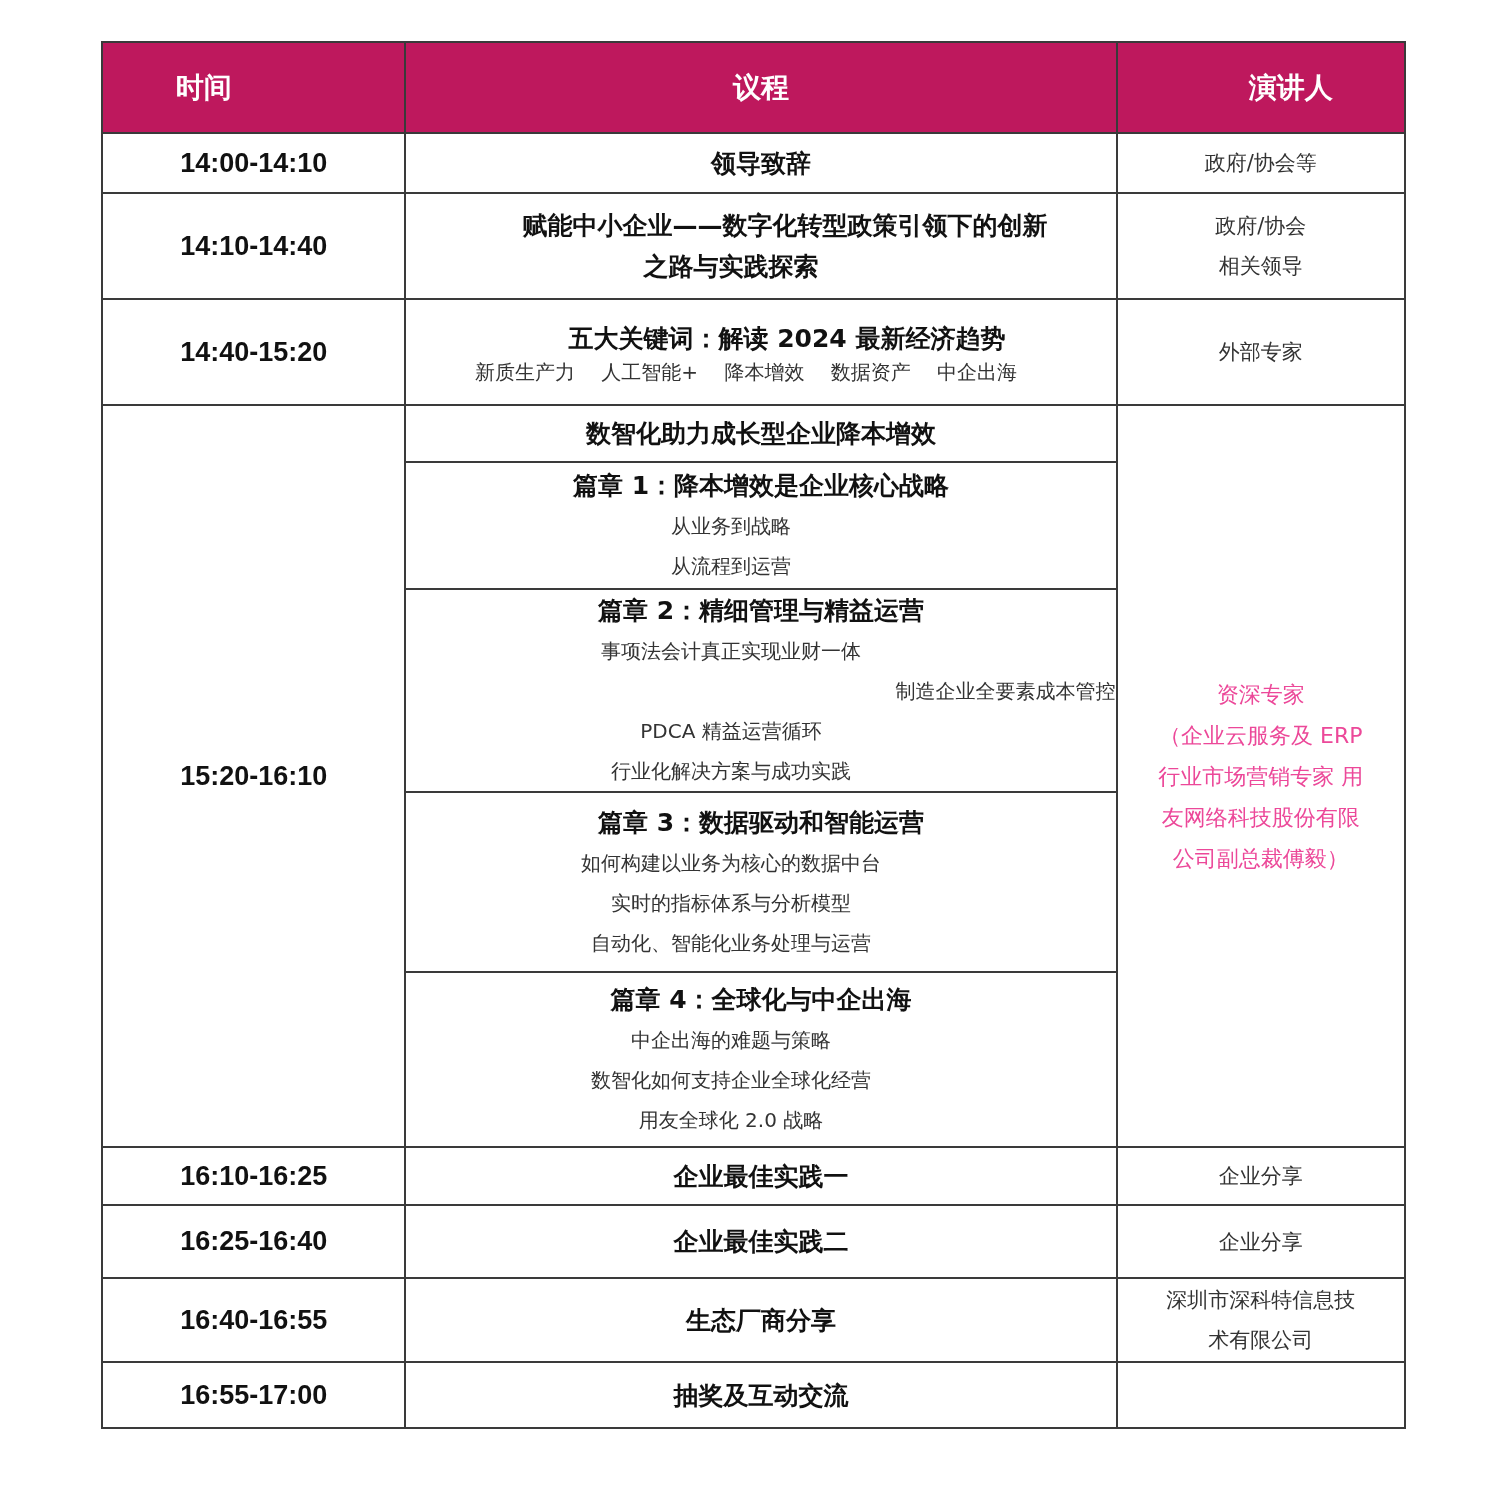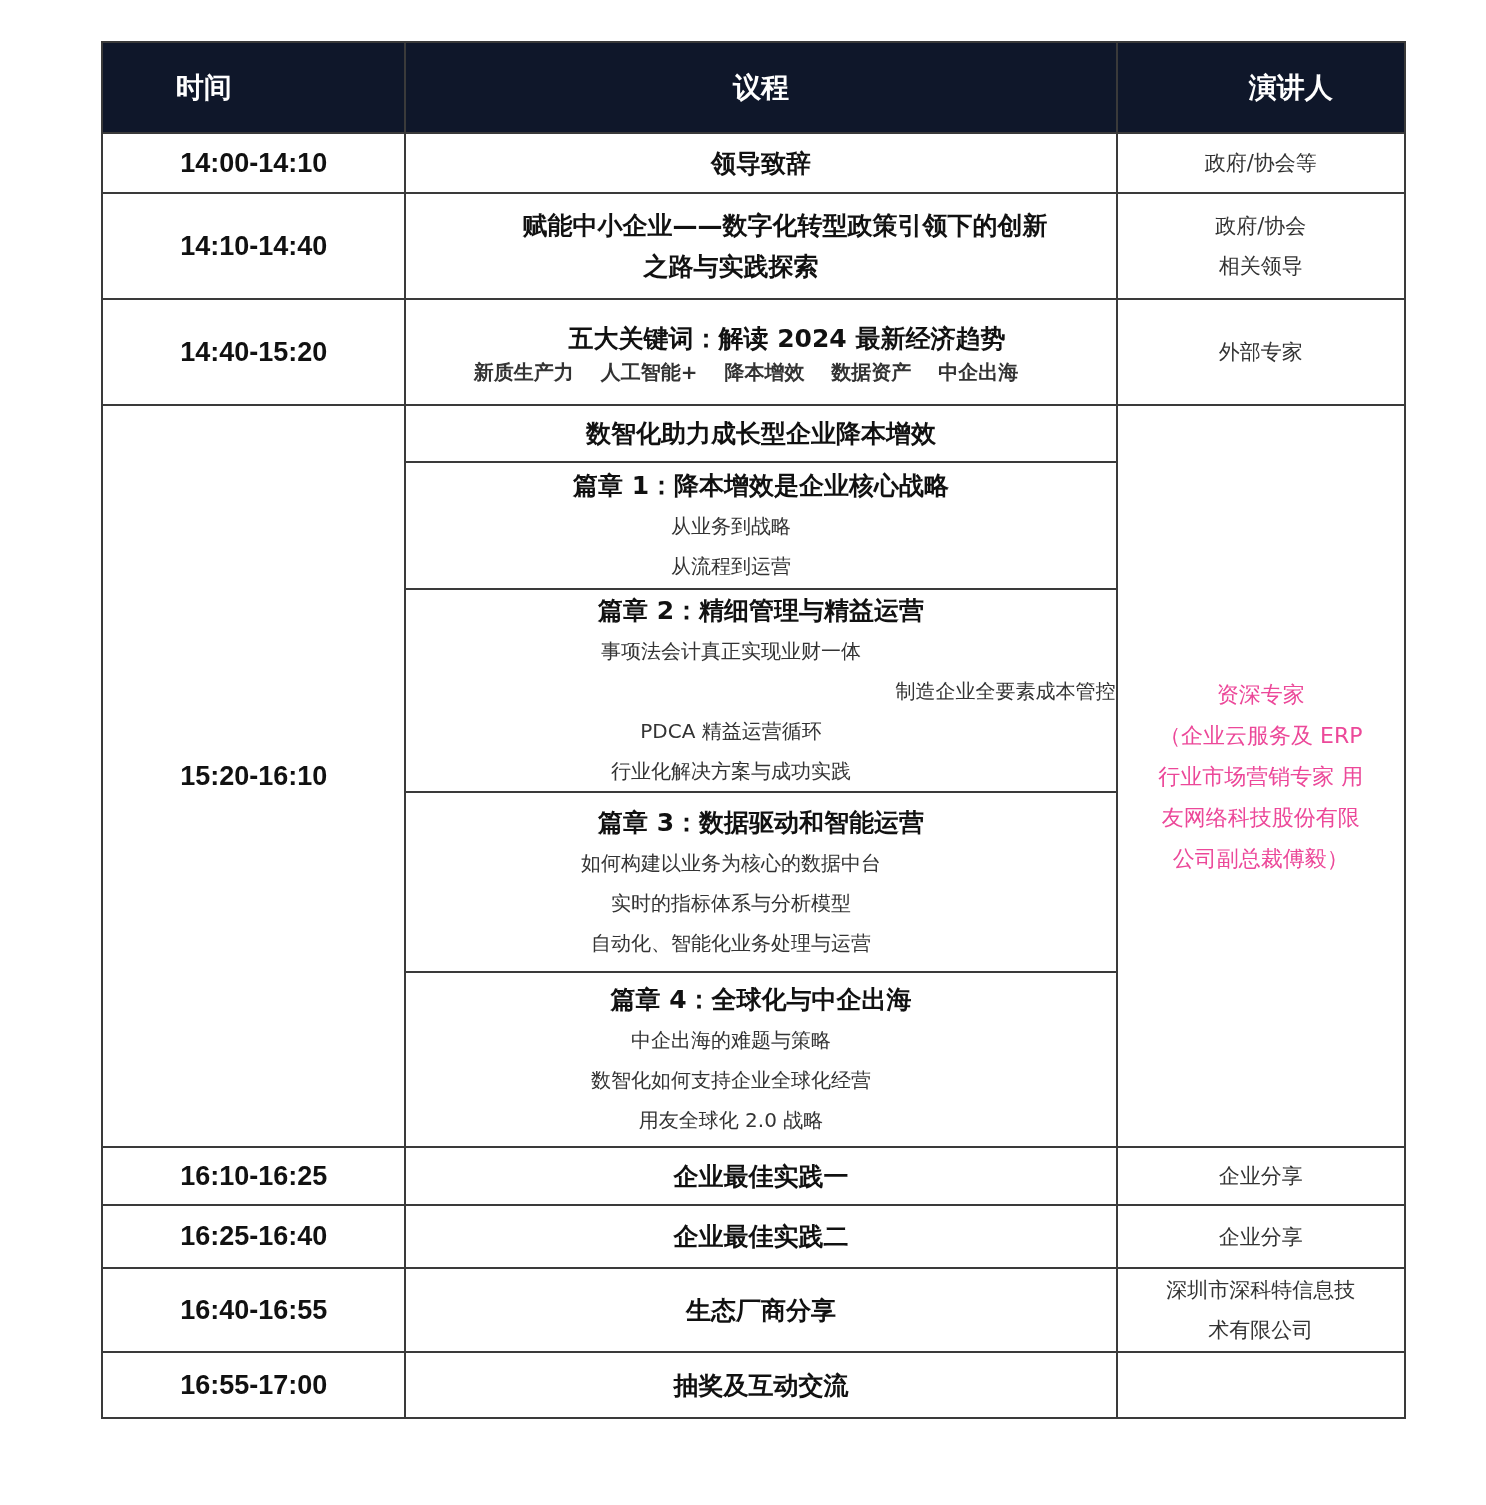--- a/index.html
+++ b/index.html
@@ -12,21 +12,21 @@
       table-layout: fixed;
       border: 2px solid #3a3a3a;
     }
     .agenda td, .agenda th {
       border: 2px solid #3a3a3a;
       padding: 0;
       text-align: center;
       vertical-align: middle;
     }
     .agenda th {
-      background: #0f172a;
+      background: #be185d;
       color: #ffffff;
       font-size: 28px;
       font-weight: bold;
       height: 89px;
     }
     .col-time { width: 303px; }
     .col-topic { width: 710px; }
     .col-speaker { width: 288px; }
     .time {
       font-family: "Liberation Sans", sans-serif;
@@ -44,21 +44,21 @@
     .speaker-long .first { text-align: center; display: block; }
     .r-1 { height: 60px; }
     .r-2 { height: 106px; }
     .r-3 { height: 106px; }
     .r-sub0 { height: 57px; }
     .r-ch1 { height: 127px; }
     .r-ch2 { height: 203px; }
     .r-ch3 { height: 180px; border-radius: 16px; }
     .r-ch4 { height: 175px; }
     .r-bp1 { height: 58px; }
-    .r-bp2 { height: 63px; }
+    .r-bp2 { height: 73px; }
     .r-eco { height: 84px; border-radius: 16px; }
     .r-end { height: 66px; }
     .ch-block { padding: 4px 0; }
   </style>
 </head>
 <body>
 
 <table class="agenda">
   <colgroup>
     <col class="col-time">
@@ -89,21 +89,21 @@
       <td>
         <div class="speaker">政府/协会</div>
         <div class="speaker">相关领导</div>
       </td>
     </tr>
 
     <tr class="r-3">
       <td class="time">14:40-15:20</td>
       <td>
         <div class="topic-title" style="padding-left:52px;">五大关键词：解读 2024 最新经济趋势</div>
-        <div class="keywords" style="margin-left:-30px;font-weight:bold;">
+        <div class="keywords" style="margin-left:-30px;">
           <span>新质生产力</span>
           <span>人工智能+</span>
           <span>降本增效</span>
           <span>数据资产</span>
           <span>中企出海</span>
         </div>
       </td>
       <td class="speaker">外部专家</td>
     </tr>
 

